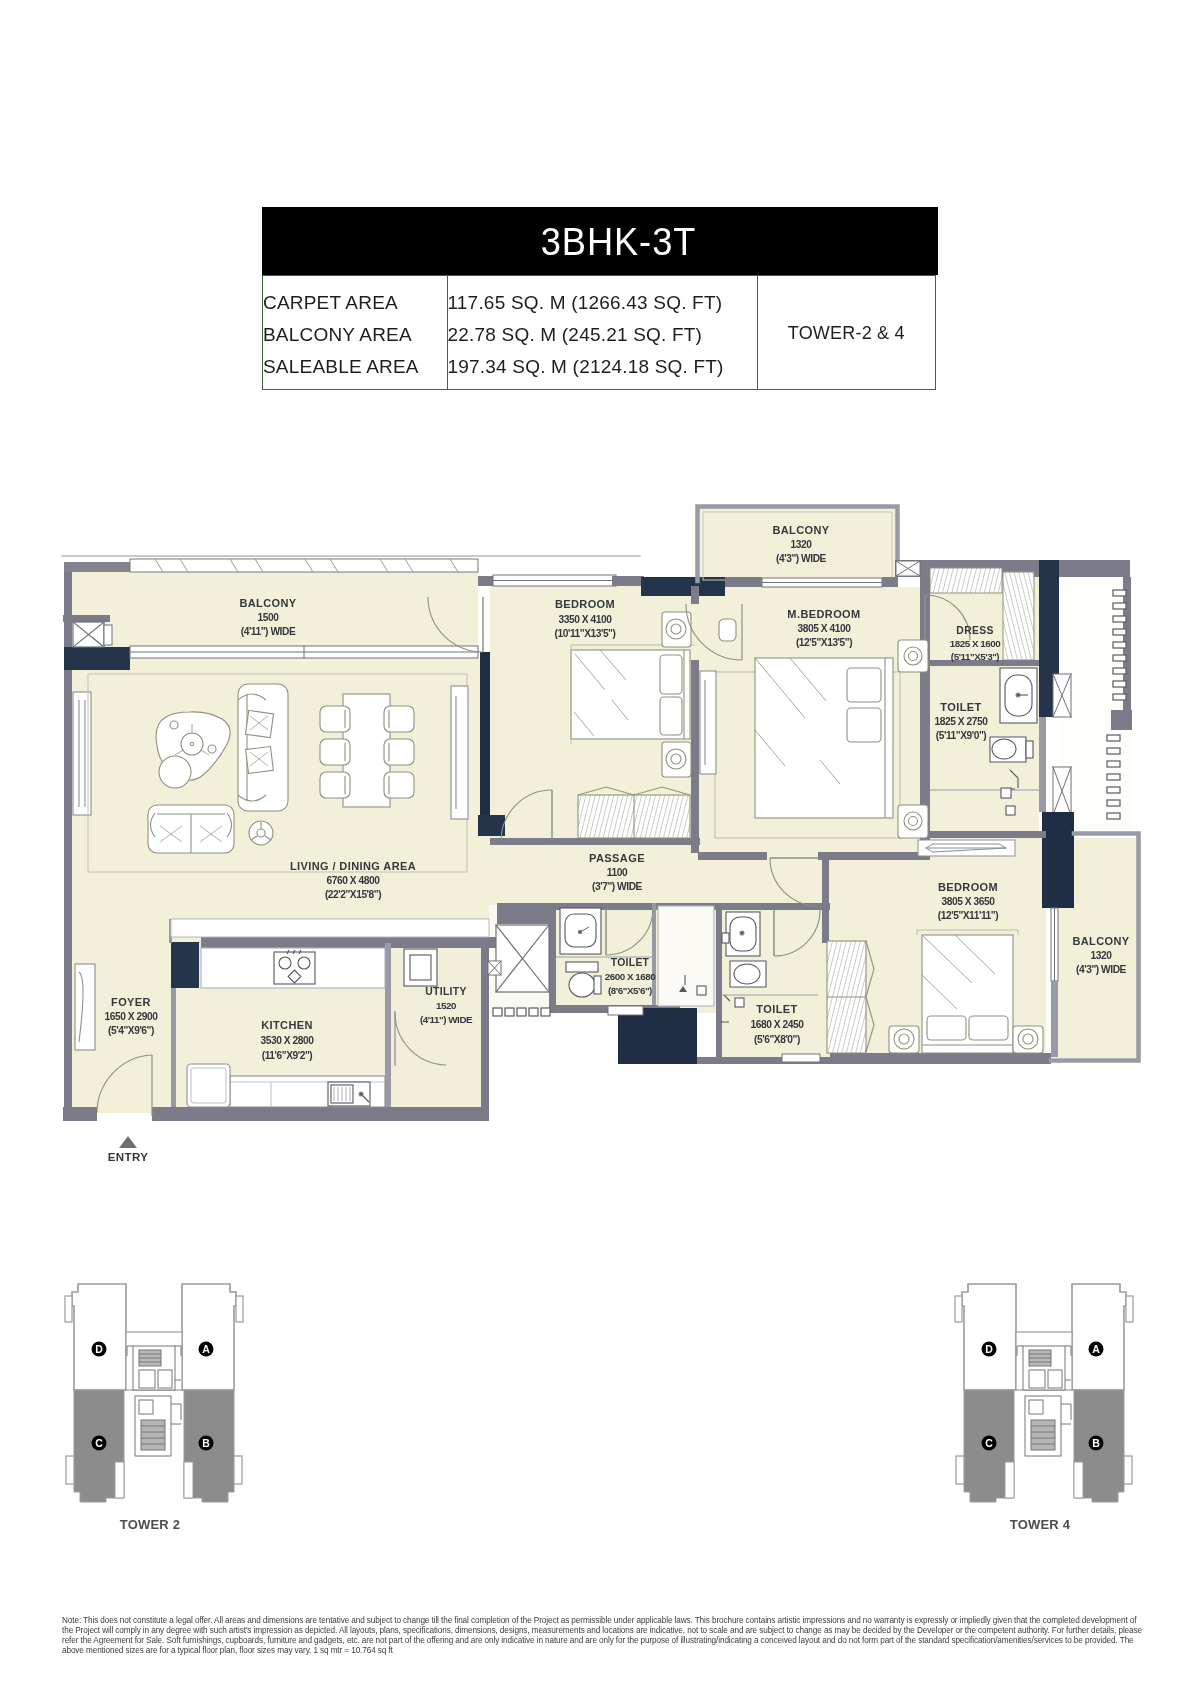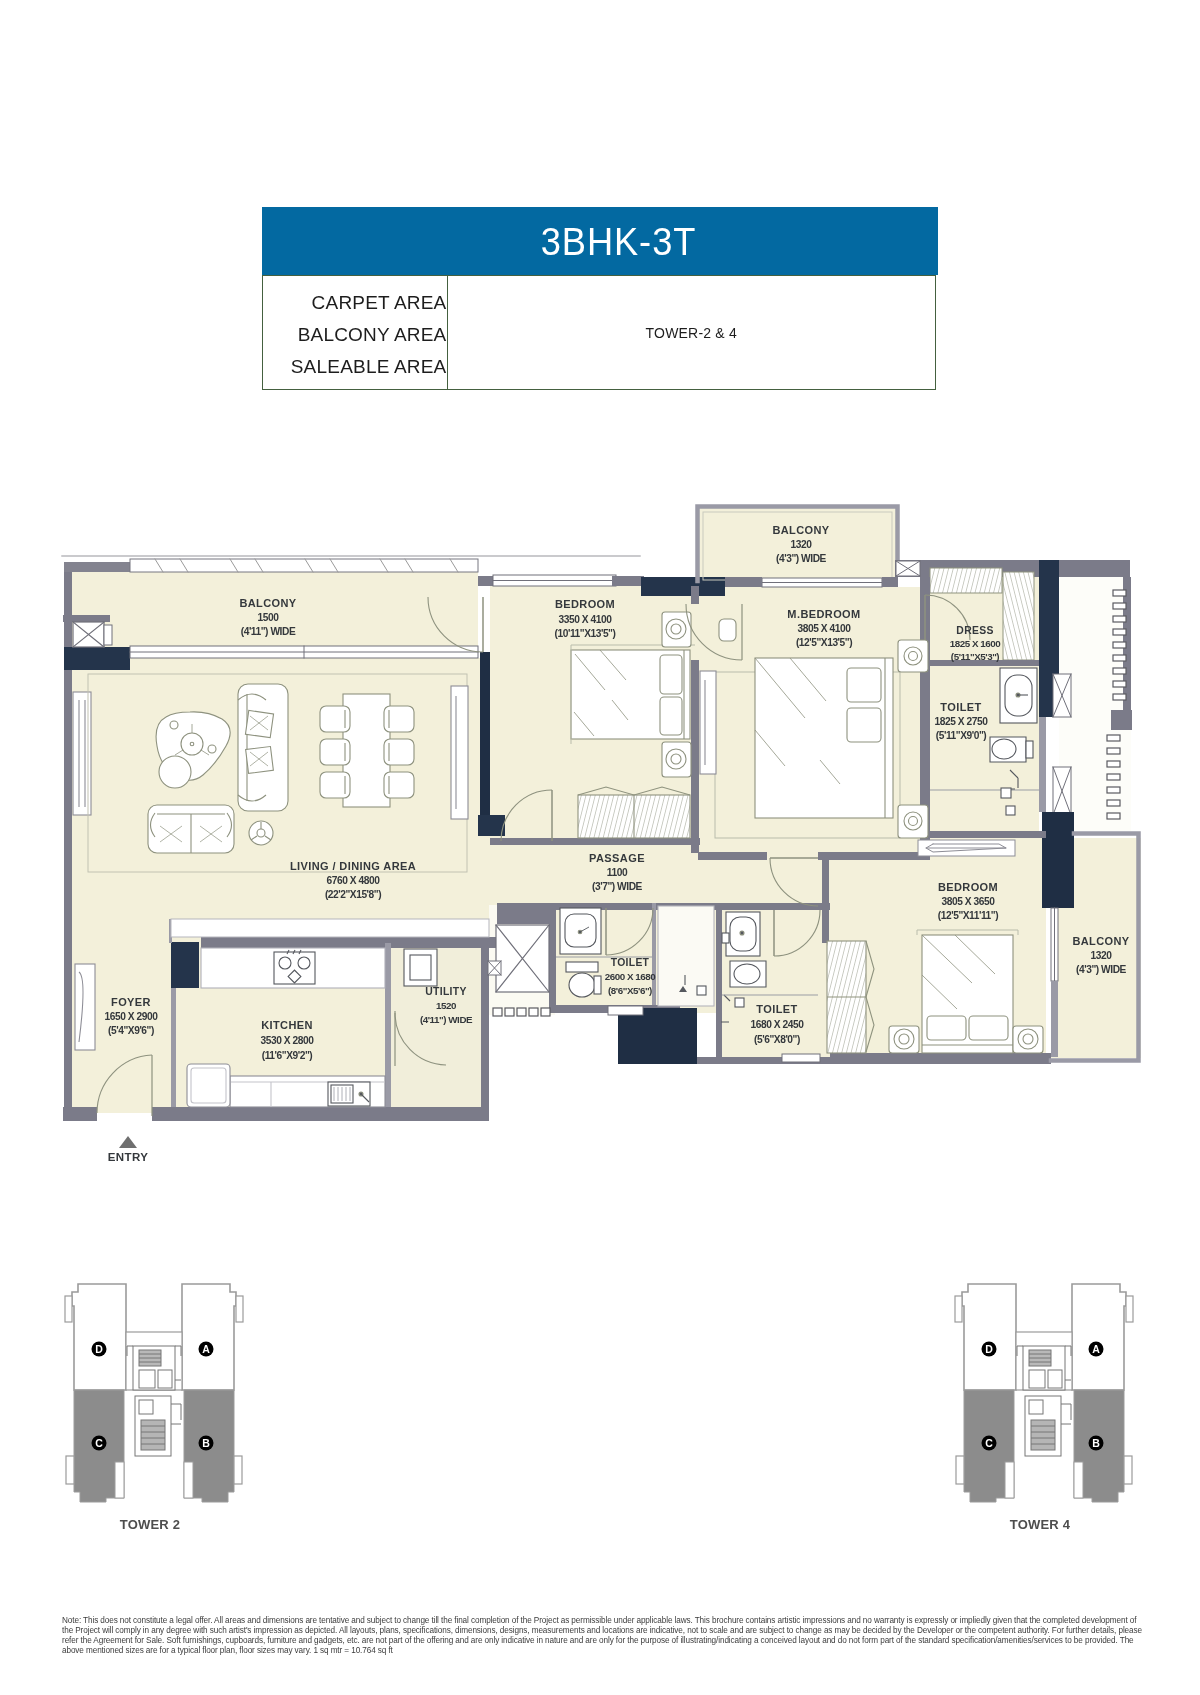--- a/index.html
+++ b/index.html
@@ -1,38 +1,39 @@
 <!DOCTYPE html>
 <html><head>
 <meta charset="utf-8">
 <style>
   html,body{margin:0;padding:0;}
   body{width:1200px;height:1695px;position:relative;background:#ffffff;font-family:"Liberation Sans",sans-serif;overflow:hidden;}
   .abs{position:absolute;}
   
-  .tblhead{left:262px;top:207px;width:676px;height:68px;background:#0369a1;}
+  .tblhead{left:262px;top:207px;width:676px;height:68px;background:#000000;}
   .tblhead span{position:absolute;left:0;top:13px;width:676px;text-align:center;font-size:39px;color:#ffffff;transform:translateX(18.5px) scaleX(0.93);letter-spacing:1px;}
   .tblbody{left:262px;top:275px;width:672px;height:113px;border:1.5px solid #44603f;background:#ffffff;display:flex;}
   .c1{width:183.5px;border-right:1.5px solid #44603f;}
   .c2{width:309px;border-right:1.5px solid #44603f;}
   .c3{flex:1;display:flex;align-items:center;justify-content:center;}
-  .rowtxt{font-size:19px;color:#1d1d1d;line-height:32px;padding-top:11px;text-align:right;letter-spacing:0.2px;}
-  .c3 .rowtxt{padding-top:0;font-size:14px;}
+  .rowtxt{font-size:19px;color:#1d1d1d;line-height:32px;padding-top:11px;text-align:left;letter-spacing:0.2px;}
+  .c3 .rowtxt{padding-top:0;font-size:18px;}
   
   .note{left:62px;top:1616px;width:1084px;font-size:8.2px;line-height:10px;color:#3c3c3c;letter-spacing:-0.1px;}
 </style>
 </head>
 <body>
 
 <div class="abs tblhead">
     <span>3BHK-3T</span>
   </div>
 
 <div class="abs tblbody">
   <div class="c1 rowtxt">CARPET AREA<br>BALCONY AREA<br>SALEABLE AREA</div>
+  <div class="c2 rowtxt">117.65 SQ. M (1266.43 SQ. FT)<br>22.78 SQ. M (245.21 SQ. FT)<br>197.34 SQ. M (2124.18 SQ. FT)</div>
   <div class="c3">
       <div class="rowtxt">TOWER-2 &amp; 4</div>
     </div>
 </div>
 
 <svg class="abs" style="left:0;top:0;" width="1200" height="1695" viewBox="0 0 1200 1695">
 <defs>
 <pattern id="hatch" width="4.5" height="4.5" patternUnits="userSpaceOnUse" patternTransform="rotate(14)">
   <rect width="4.5" height="4.5" fill="#ffffff"></rect>
   <path d="M0,0 L0,4.5" stroke="#9a9e8e" stroke-width="1"></path>

